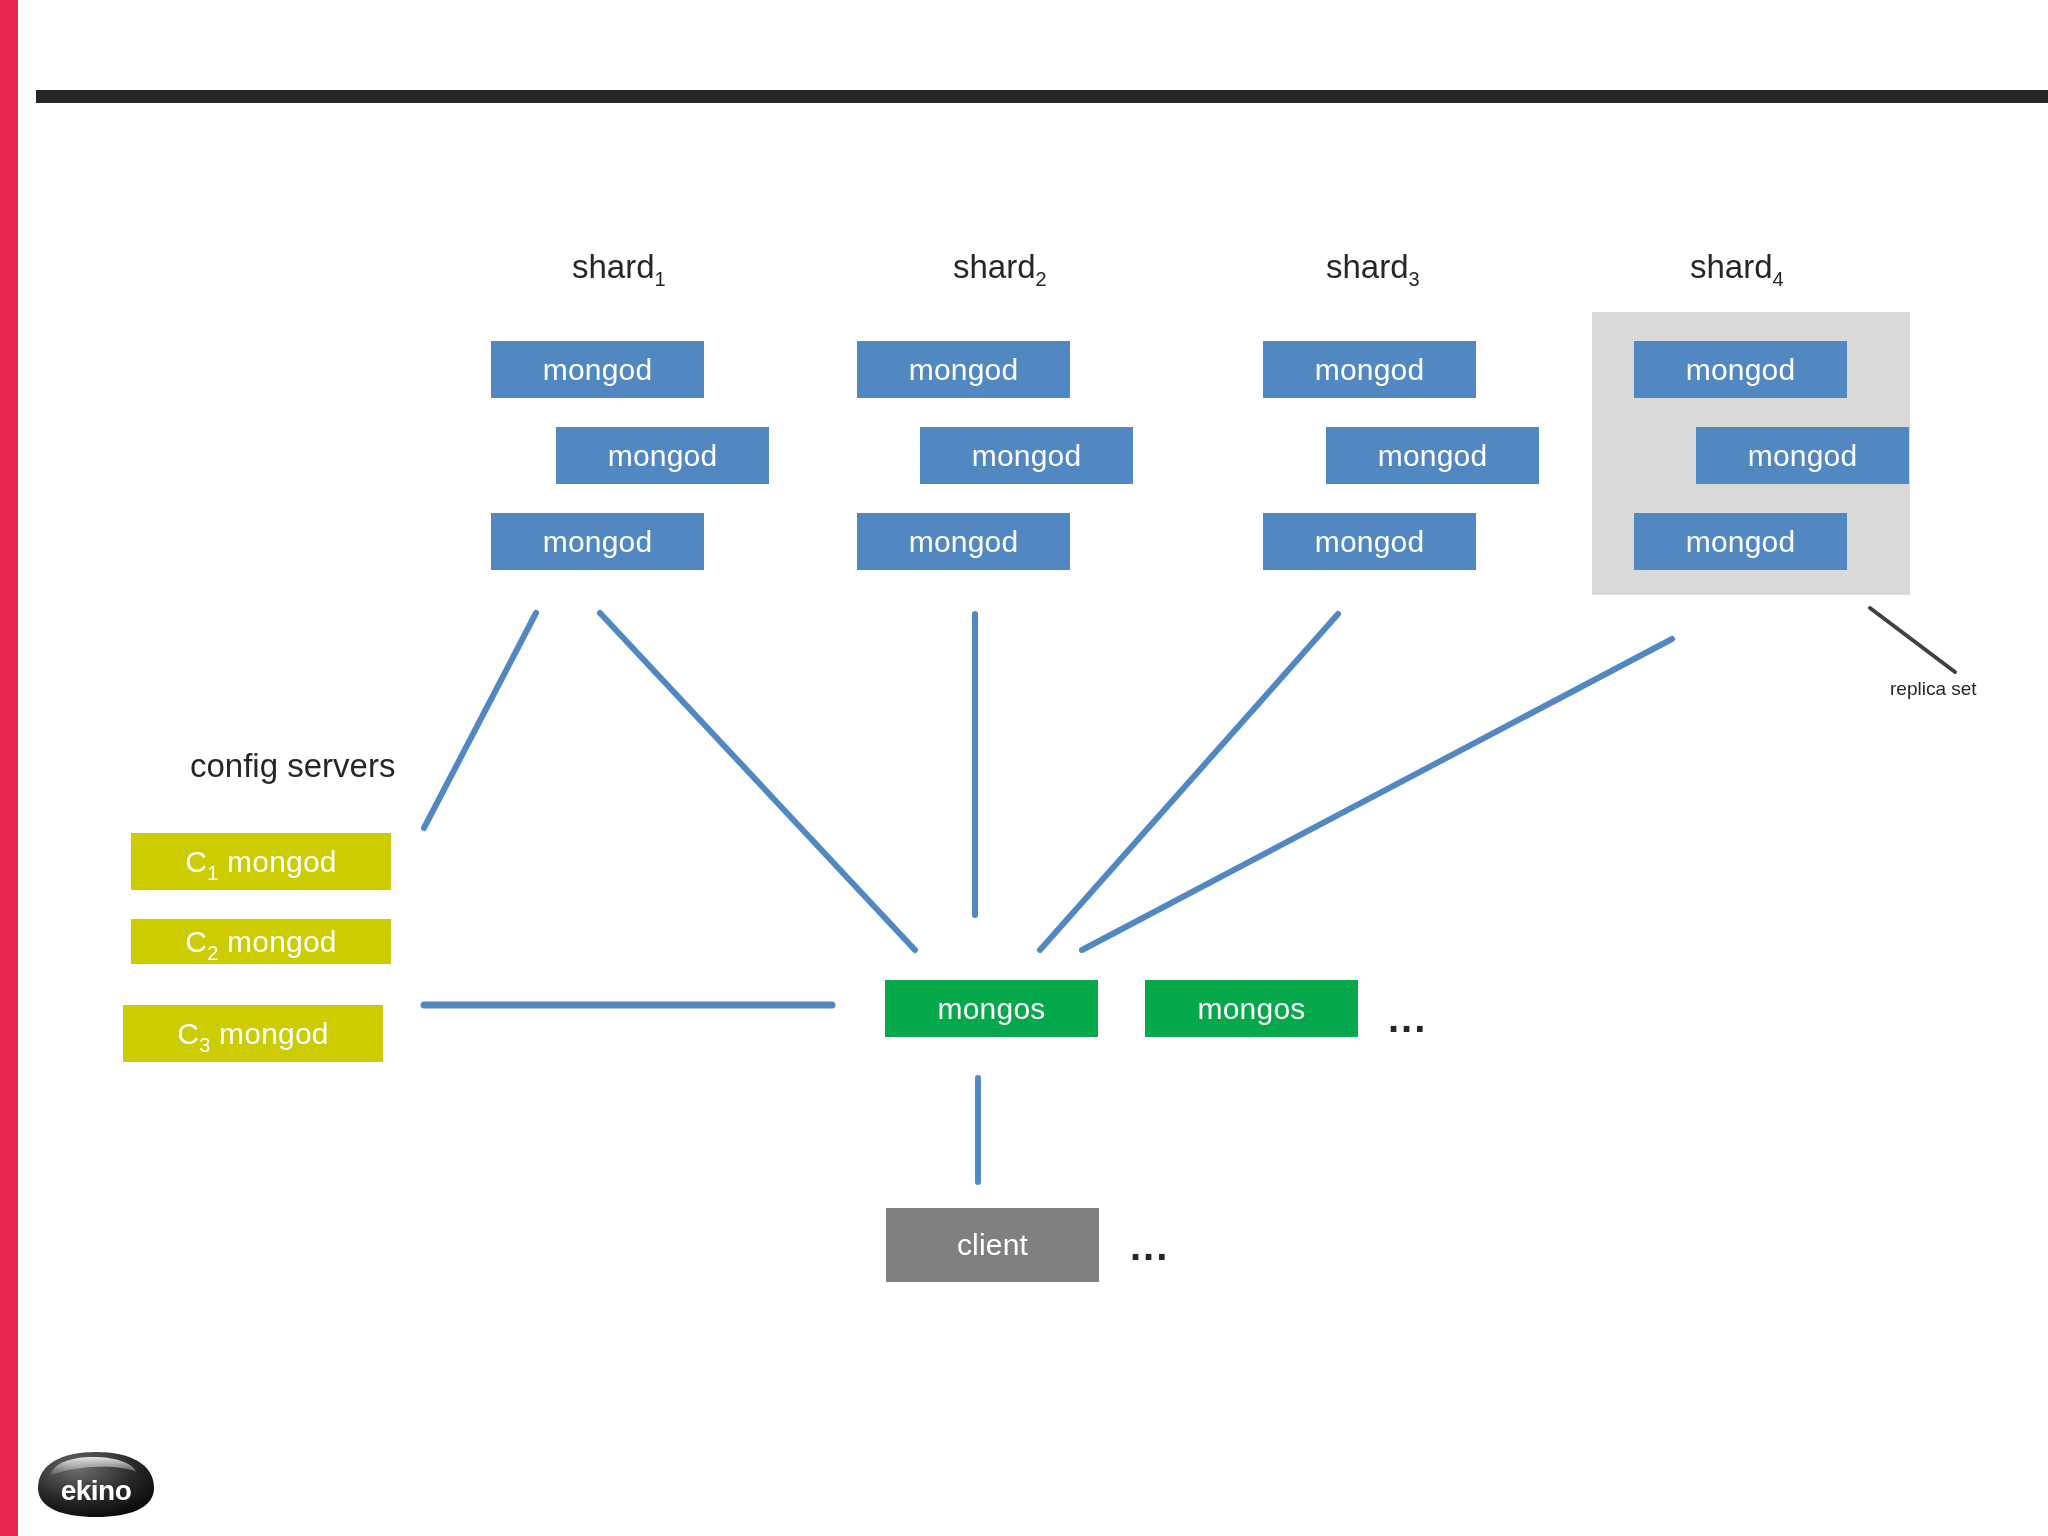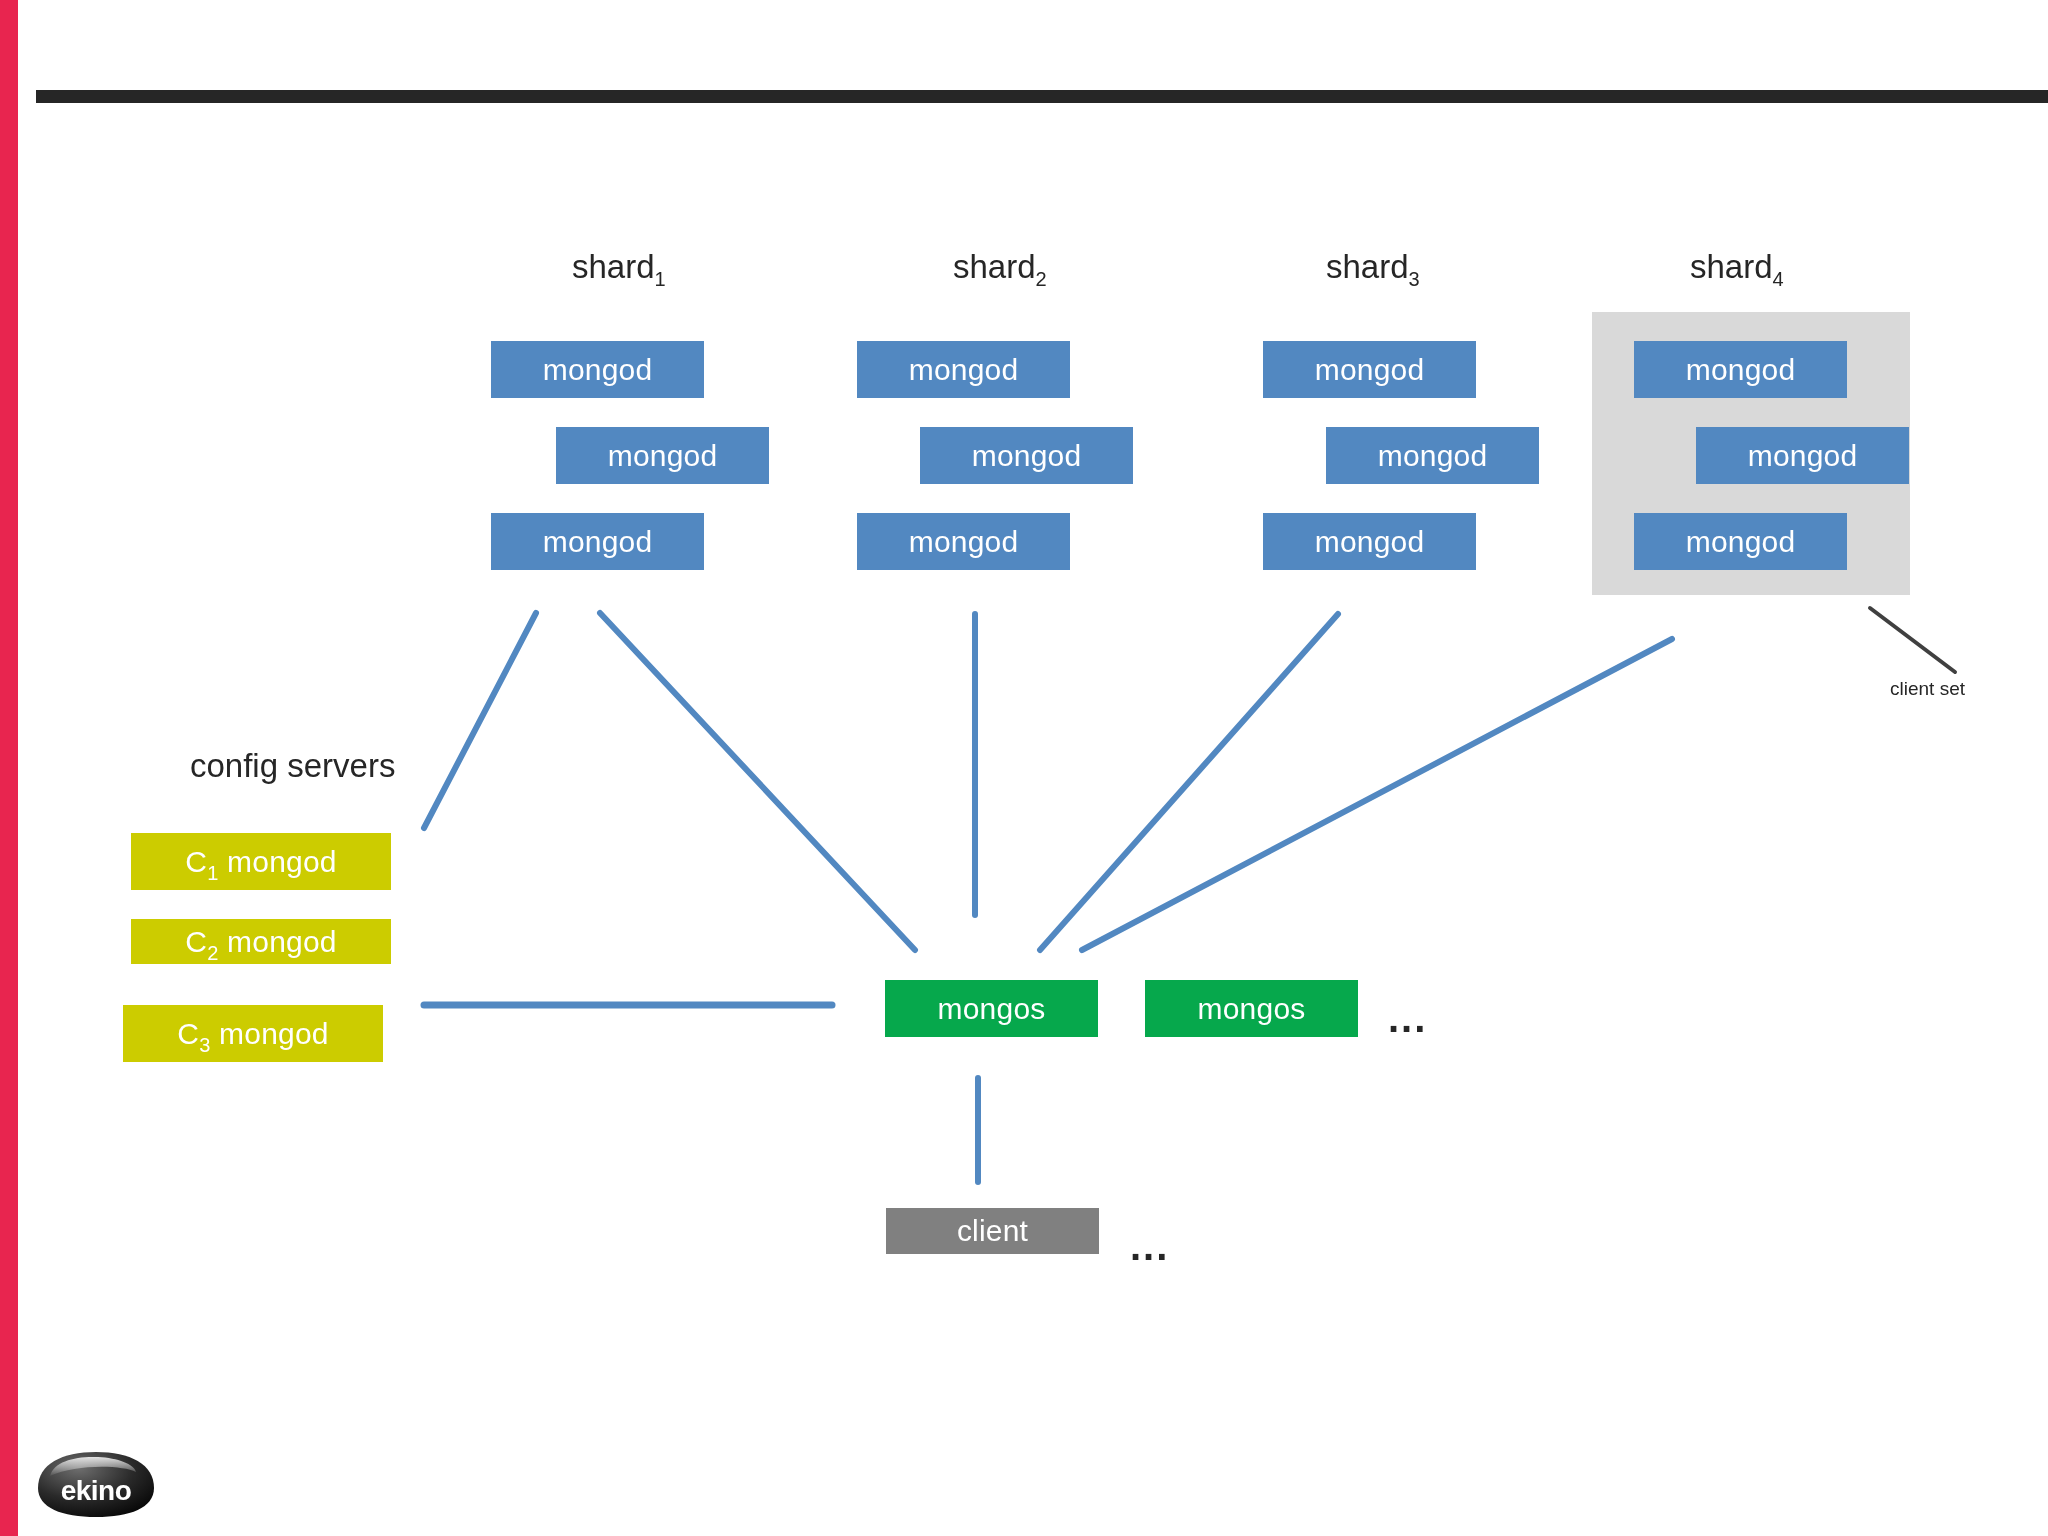--- a/index.html
+++ b/index.html
@@ -178,39 +178,39 @@
   <div class="node mongod" style="left:1326px; top:427px; width:213px; height:57px;">mongod</div>
   <div class="node mongod" style="left:1263px; top:513px; width:213px; height:57px;">mongod</div>
 
   <div class="shard-label" style="left:1690px; top:248px;">
     <span>shard</span><sub>4</sub>
   </div>
   <div class="node mongod" style="left:1634px; top:341px; width:213px; height:57px;">mongod</div>
   <div class="node mongod" style="left:1696px; top:427px; width:213px; height:57px;">mongod</div>
   <div class="node mongod" style="left:1634px; top:513px; width:213px; height:57px;">mongod</div>
 
-  <div class="small-label" style="left:1890px; top:678px;">client set</div>
+  <div class="small-label" style="left:1890px; top:678px;">replica set</div>
 
   <div class="plain-label" style="left:142px; top:747px;">config servers</div>
 
   <div class="node config" style="left:131px; top:833px; width:260px; height:57px;">
     <span><span>C</span><sub style="font-size:20px; position:relative; top:8px; vertical-align:baseline;">1</sub><span> mongod</span></span>
   </div>
   <div class="node config" style="left:131px; top:919px; width:260px; height:45px;">
     <span><span>C</span><sub style="font-size:20px; position:relative; top:8px; vertical-align:baseline;">2</sub><span> mongod</span></span>
   </div>
   <div class="node config" style="left:123px; top:1005px; width:260px; height:57px;">
     <span><span>C</span><sub style="font-size:20px; position:relative; top:8px; vertical-align:baseline;">3</sub><span> mongod</span></span>
   </div>
 
   <div class="node mongos" style="left:885px; top:980px; width:213px; height:57px;">mongos</div>
   <div class="node mongos" style="left:1145px; top:980px; width:213px; height:57px;">mongos</div>
   <div class="ellipsis" style="left:1388px; top:998px;">...</div>
 
-  <div class="node client" style="left:886px; top:1208px; width:213px; height:46px;">client</div>
+  <div class="node client" style="left:886px; top:1208px; width:213px; height:74px;">client</div>
   <div class="ellipsis" style="left:1130px; top:1226px;">...</div>
 
   <div class="logo">
     <svg viewBox="0 0 130 72" width="130" height="72" xmlns="http://www.w3.org/2000/svg">
       <defs>
         <radialGradient id="blobGrad" cx="0.35" cy="0.25" r="0.85">
           <stop offset="0%" stop-color="#6e6e6e"></stop>
           <stop offset="55%" stop-color="#2a2a2a"></stop>
           <stop offset="100%" stop-color="#050505"></stop>
         </radialGradient>

